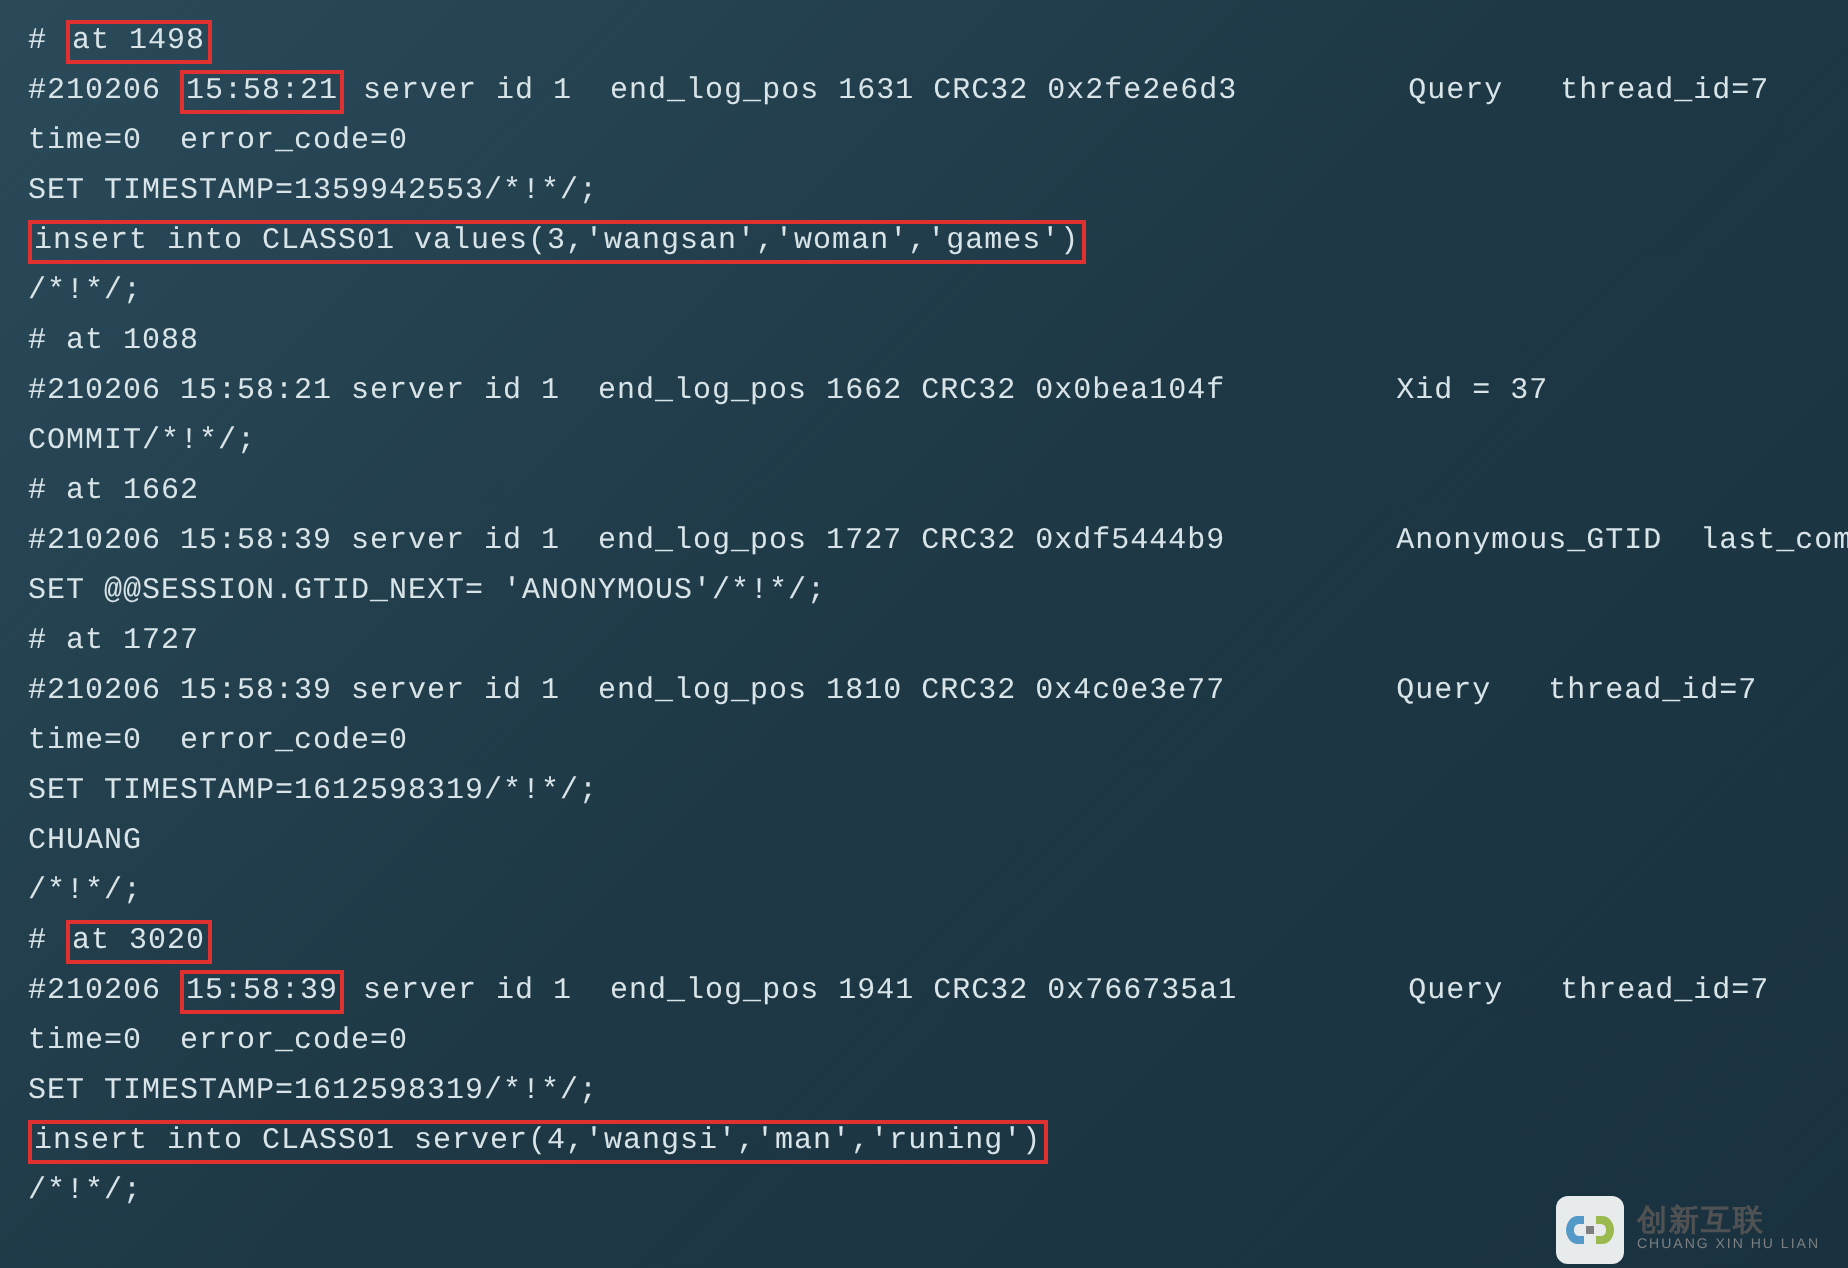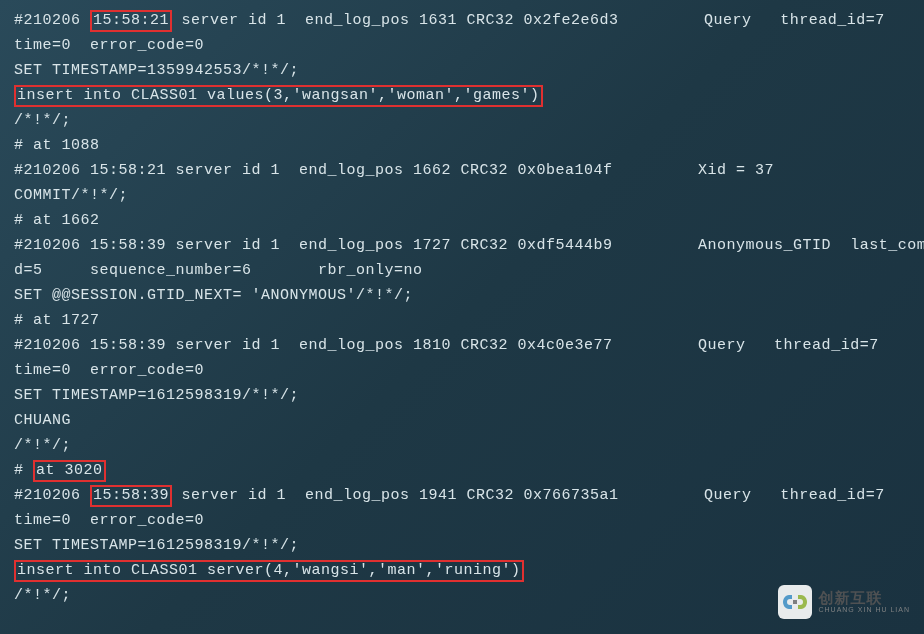--- a/index.html
+++ b/index.html
@@ -22,21 +22,21 @@
   }
   .hl {
     border: 2px solid #e03030;
     display: inline-block;
     line-height: 18px;
     padding: 0 1px;
   }
   .logo {
     position: absolute;
     right: 14px;
-    bottom: 15px;
+    bottom: 2px;
     display: flex;
     align-items: center;
     gap: 6px;
     opacity: 0.9;
   }
   .logo-mark {
     width: 34px;
     height: 34px;
     background: #fff;
     border-radius: 6px;
@@ -62,31 +62,31 @@
   .logo-text .en {
     font-size: 7px;
     letter-spacing: 1px;
     color: #888;
   }
 </style>
 </head>
 <body>
 
 <div id="terminal">
+    <div class="line"><span># </span><span class="hl">at 1498</span><span></span></div>
     <div class="line"><span>#210206 </span><span class="hl">15:58:21</span><span> server id 1  end_log_pos 1631 CRC32 0x2fe2e6d3         Query   thread_id=7     exec_</span></div>
     <div class="line">time=0  error_code=0</div>
     <div class="line">SET TIMESTAMP=1359942553/*!*/;</div>
     <div class="line"><span></span><span class="hl">insert into CLASS01 values(3,'wangsan','woman','games')</span><span></span></div>
     <div class="line">/*!*/;</div>
     <div class="line"># at 1088</div>
     <div class="line">#210206 15:58:21 server id 1  end_log_pos 1662 CRC32 0x0bea104f         Xid = 37</div>
     <div class="line">COMMIT/*!*/;</div>
     <div class="line"># at 1662</div>
     <div class="line">#210206 15:58:39 server id 1  end_log_pos 1727 CRC32 0xdf5444b9         Anonymous_GTID  last_committe</div>
-    <div class="line">d=5     sequence_number=6       rbr_only=no</div>
     <div class="line">SET @@SESSION.GTID_NEXT= 'ANONYMOUS'/*!*/;</div>
     <div class="line"># at 1727</div>
     <div class="line">#210206 15:58:39 server id 1  end_log_pos 1810 CRC32 0x4c0e3e77         Query   thread_id=7     exec_</div>
     <div class="line">time=0  error_code=0</div>
     <div class="line">SET TIMESTAMP=1612598319/*!*/;</div>
     <div class="line">CHUANG</div>
     <div class="line">/*!*/;</div>
     <div class="line"><span># </span><span class="hl">at 3020</span><span></span></div>
     <div class="line"><span>#210206 </span><span class="hl">15:58:39</span><span> server id 1  end_log_pos 1941 CRC32 0x766735a1         Query   thread_id=7     exec_</span></div>
     <div class="line">time=0  error_code=0</div>

